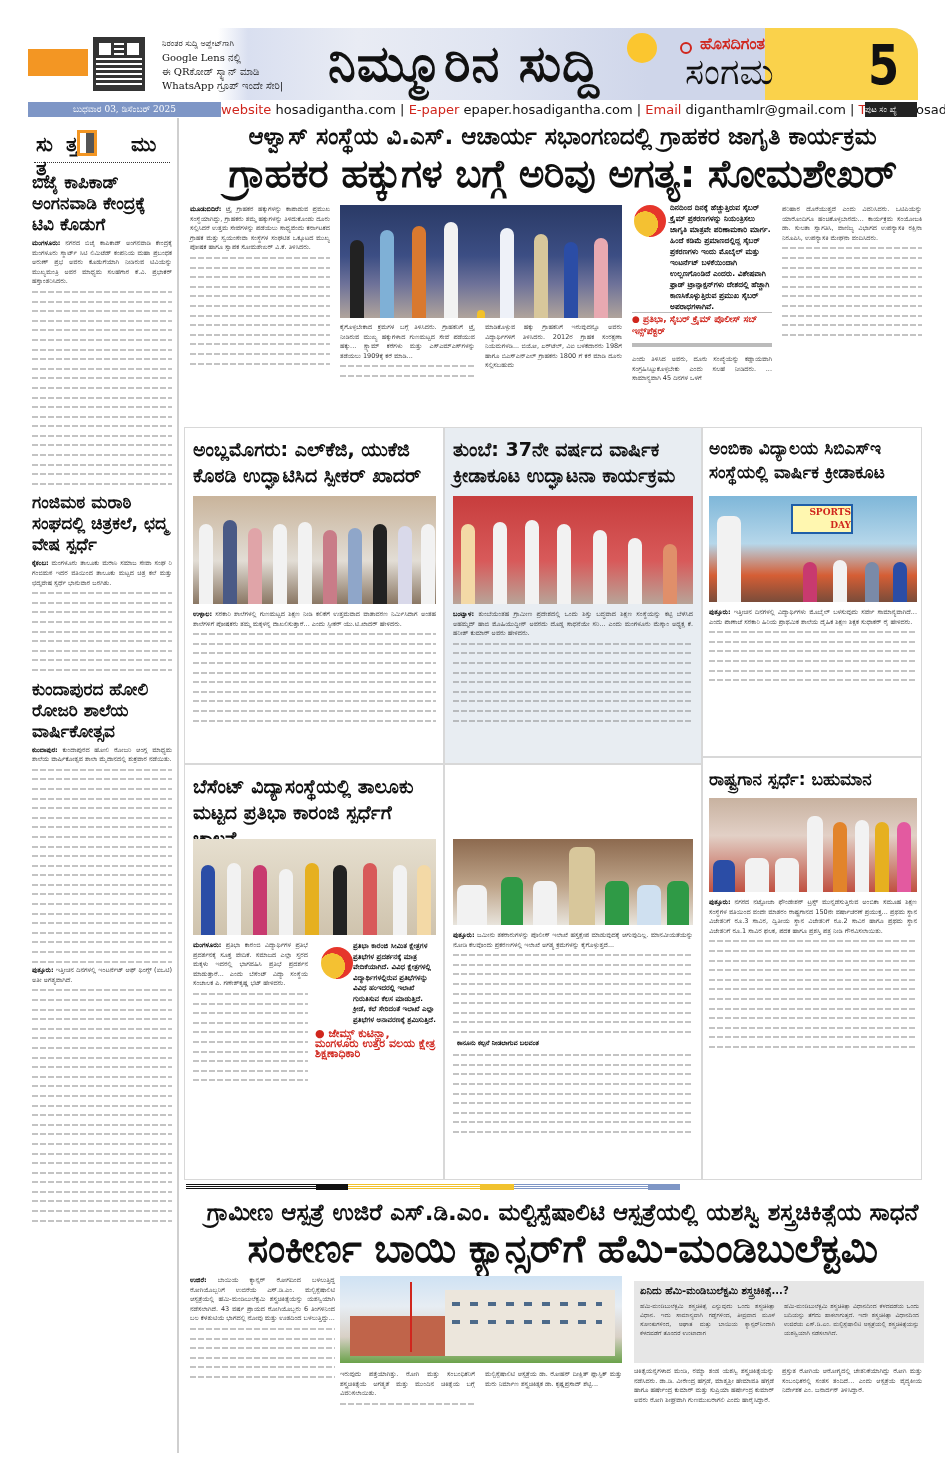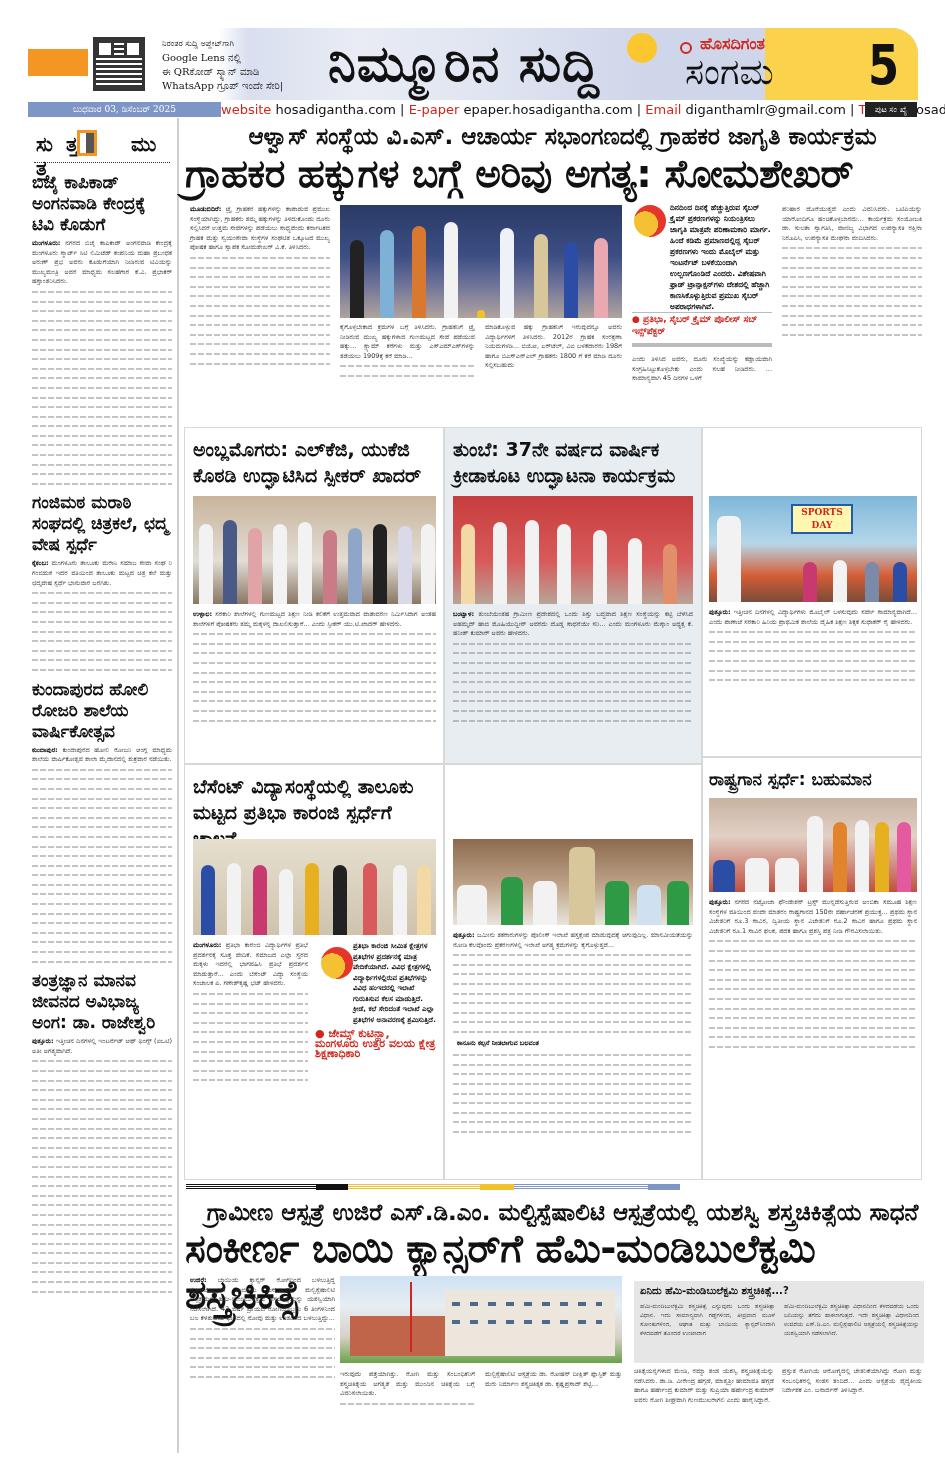--- a/index.html
+++ b/index.html
@@ -17,34 +17,34 @@
 .qr-text div:first-child{font-size:8px}
 .paper-title{left:328px;top:36px;font-family:"DejaVu Serif",serif;font-weight:bold;font-size:50px;letter-spacing:1px;line-height:56px}
 .sun{left:627px;top:33px;width:30px;height:30px;border-radius:50%;background:#fbc62f}
 .brand-small{left:700px;top:34px;color:#d0261d;font-weight:bold;font-size:16px}
 .brand-logo{left:680px;top:42px;width:12px;height:12px;border-radius:50%;border:2px solid #d0261d}
 .sangama{left:685px;top:50px;font-weight:normal;font-size:36px;line-height:44px}
 .page-no{left:868px;top:34px;font-family:"DejaVu Sans",sans-serif;font-weight:bold;font-size:56px;line-height:62px;transform:scaleX(.8);transform-origin:left}
 .dateband{left:28px;top:102px;width:193px;height:15px;background:#7e96c6;color:#fff;font-size:9px;text-align:center;line-height:15px;font-family:"DejaVu Serif",serif}
 .infoband{left:221px;top:102px;width:520px;height:15px;font-size:13px;line-height:15px;white-space:nowrap}
 .infoband .k{color:#d0261d}
-.section-tag{left:865px;top:102px;width:52px;height:15px;background:#222;color:#fff;font-size:8px;line-height:15px;text-align:center}
+.section-tag{left:865px;top:102px;width:52px;height:15px;background:#222;color:#fff;font-size:8px;line-height:15px;text-align:left}
 
 .leftcol{left:28px;top:118px;width:147px;height:1335px}
 .vrule{left:177px;top:118px;width:2px;height:1335px;background:#cfcfcf}
 .sutta{position:absolute;left:8px;top:14px;font-weight:bold;font-size:20px;letter-spacing:3px}
 .door{position:absolute;left:49px;top:12px;width:20px;height:26px;border:3px solid #f39623;background:linear-gradient(90deg,#fff 40%,#555 40%)}
 .dotrule{position:absolute;left:6px;top:44px;width:136px;border-top:1px dotted #333}
 .lh{font-weight:bold;font-size:17px;line-height:21px;margin:4px 0}
 .body{font-size:6.5px;line-height:9.6px;color:#333;text-align:justify}
 .body b{color:#000}
 .filler{display:block;height:9.6px;background:repeating-linear-gradient(90deg,#888 0 6px,transparent 6px 8px);background-size:100% 2px;background-repeat:no-repeat;background-position:0 4px;opacity:.5}
 
 .kicker{left:185px;top:122px;width:755px;text-align:center;font-weight:bold;font-size:23px;line-height:28px}
-.head1{left:185px;top:151px;width:755px;text-align:left;font-weight:bold;font-size:39px;line-height:46px;letter-spacing:-.5px}
+.head1{left:185px;top:151px;width:755px;text-align:center;font-weight:bold;font-size:39px;line-height:46px;letter-spacing:-.5px}
 .photo{background:linear-gradient(180deg,#2a3a66 0,#3c4e84 45%,#6e7299 70%,#b0a49c 100%);position:absolute;overflow:hidden}
 .photo .fig{position:absolute;bottom:0;width:14px;border-radius:7px 7px 0 0}
 .quote-mark{position:absolute;width:32px;height:32px;border-radius:50%;background:radial-gradient(circle at 35% 60%,#f4c132 0 45%,#e6362b 46%)}
 .quote-text{font-weight:bold;font-size:8.5px;line-height:13.5px;border-bottom:1px solid #bbb}
 .quote-by{color:#d0261d;font-weight:bold;font-size:9px;line-height:12px}
 .box{position:absolute;border:1px solid #d8d8d8}
 .bh{font-weight:bold;font-size:19px;line-height:26px}
 .sidebox{position:absolute;background:#e6e6e6}
 </style>
 </head>
@@ -96,21 +96,20 @@
         <span class="filler"></span><span class="filler"></span><span class="filler"></span><span class="filler"></span><span class="filler"></span><span class="filler"></span><span class="filler"></span><span class="filler"></span><span class="filler"></span>
       </div>
     </div>
     <div>
       <div class="lh">ಕುಂದಾಪುರದ ಹೋಲಿ ರೋಜರಿ ಶಾಲೆಯ ವಾರ್ಷಿಕೋತ್ಸವ</div>
       <div class="body"><b>ಕುಂದಾಪುರ:</b> <span>ಕುಂದಾಪುರದ ಹೋಲಿ ರೋಜರಿ ಆಂಗ್ಲ ಮಾಧ್ಯಮ ಶಾಲೆಯ ವಾರ್ಷಿಕೋತ್ಸವ ಶಾಲಾ ಮೈದಾನದಲ್ಲಿ ಶುಕ್ರವಾರ ನಡೆಯಿತು.</span>
         <span class="filler"></span><span class="filler"></span><span class="filler"></span><span class="filler"></span><span class="filler"></span><span class="filler"></span><span class="filler"></span><span class="filler"></span><span class="filler"></span><span class="filler"></span><span class="filler"></span><span class="filler"></span><span class="filler"></span><span class="filler"></span><span class="filler"></span><span class="filler"></span><span class="filler"></span><span class="filler"></span><span class="filler"></span><span class="filler"></span><span class="filler"></span>
       </div>
     </div>
     <div>
-      <div class="lh">ತಂತ್ರಜ್ಞಾನ ಮಾನವ ಜೀವನದ ಅವಿಭಾಜ್ಯ ಅಂಗ: ಡಾ. ರಾಜೇಶ್ವರಿ</div>
       <div class="body"><b>ಪುತ್ತೂರು:</b> <span>ಇತ್ತೀಚಿನ ದಿನಗಳಲ್ಲಿ ಇಂಟರ್ನೆಟ್ ಆಫ್ ಥಿಂಗ್ಸ್ (ಐಒಟಿ) ಅತೀ ಅಗತ್ಯವಾಗಿದೆ.</span>
         <span class="filler"></span><span class="filler"></span><span class="filler"></span><span class="filler"></span><span class="filler"></span><span class="filler"></span><span class="filler"></span><span class="filler"></span><span class="filler"></span><span class="filler"></span><span class="filler"></span><span class="filler"></span><span class="filler"></span><span class="filler"></span><span class="filler"></span><span class="filler"></span><span class="filler"></span><span class="filler"></span><span class="filler"></span><span class="filler"></span><span class="filler"></span><span class="filler"></span><span class="filler"></span><span class="filler"></span><span class="filler"></span>
       </div>
     </div>
   </div>
 </div>
 <div class="abs vrule"></div>
 
 <div class="abs kicker">ಆಳ್ವಾಸ್ ಸಂಸ್ಥೆಯ ವಿ.ಎಸ್. ಆಚಾರ್ಯ ಸಭಾಂಗಣದಲ್ಲಿ ಗ್ರಾಹಕರ ಜಾಗೃತಿ ಕಾರ್ಯಕ್ರಮ</div>
 <div class="abs head1">ಗ್ರಾಹಕರ ಹಕ್ಕುಗಳ ಬಗ್ಗೆ ಅರಿವು ಅಗತ್ಯ: ಸೋಮಶೇಖರ್</div>
@@ -161,22 +160,23 @@
       <div class="fig" style="left:40px;height:82px;background:#f2f2f2"></div>
       <div class="fig" style="left:72px;height:84px;background:#f2f2f2"></div>
       <div class="fig" style="left:104px;height:80px;background:#f2f2f2"></div>
       <div class="fig" style="left:140px;height:74px;background:#f2f2f2"></div>
       <div class="fig" style="left:175px;height:66px;background:#f2f2f2"></div>
       <div class="fig" style="left:210px;height:60px;background:#e08f6a"></div>
   </div>
   <div class="body" style="position:absolute;left:8px;top:182px;width:240px"><b>ಬಂಟ್ವಾಳ:</b> <span>ತುಂಬೆಯಂತಹ ಗ್ರಾಮೀಣ ಪ್ರದೇಶದಲ್ಲಿ ಒಂದು ಶಿಸ್ತು ಬದ್ಧವಾದ ಶಿಕ್ಷಣ ಸಂಸ್ಥೆಯನ್ನು ಕಟ್ಟಿ ಬೆಳೆಸಿದ ಅಹಮ್ಮದ್ ಹಾಜಿ ಮೊಹಿಯುದ್ದೀನ್ ಅವರದು ದೊಡ್ಡ ಸಾಧನೆಯೇ ಸರಿ... ಎಂದು ಮಂಗಳೂರು ಮೆಸ್ಕಾಂ ಅಧ್ಯಕ್ಷ ಕೆ. ಹರೀಶ್ ಕುಮಾರ್ ಅವರು ಹೇಳಿದರು.</span><span class="filler"></span><span class="filler"></span><span class="filler"></span><span class="filler"></span><span class="filler"></span><span class="filler"></span><span class="filler"></span><span class="filler"></span><span class="filler"></span></div>
 </div>
 <div class="box" style="left:702px;top:427px;width:220px;height:330px">
+  <div class="bh" style="padding:8px 6px 0;font-size:17px;line-height:24px">ಅಂಬಿಕಾ ವಿದ್ಯಾಲಯ ಸಿಬಿಎಸ್‌ಇ ಸಂಸ್ಥೆಯಲ್ಲಿ ವಾರ್ಷಿಕ ಕ್ರೀಡಾಕೂಟ</div>
   <div class="photo" style="left:6px;top:68px;width:208px;height:106px;background:linear-gradient(180deg,#7fb7d9,#b6d7ea 45%,#d55e35 75%,#7a4c3a)">
-    <div style="position:absolute;left:82px;top:8px;width:62px;height:30px;border:2px solid #1f5ea8;background:#fff7b0;color:#d0261d;font:bold 9px 'DejaVu Serif',serif;text-align:center;line-height:13px">SPORTS DAY</div>
+    <div style="position:absolute;left:82px;top:8px;width:62px;height:30px;border:2px solid #1f5ea8;background:#fff7b0;color:#d0261d;font:bold 9px 'DejaVu Serif',serif;text-align:right;line-height:13px">SPORTS DAY</div>
     <div class="fig" style="left:8px;height:86px;width:24px;background:#f2f2f2"></div>
       <div class="fig" style="left:94px;height:40px;background:#c83a6f"></div>
       <div class="fig" style="left:124px;height:42px;background:#f2f2f2"></div>
       <div class="fig" style="left:156px;height:40px;background:#7a8aa8"></div>
       <div class="fig" style="left:184px;height:40px;background:#2b4da6"></div>
   </div>
   <div class="body" style="position:absolute;left:6px;top:180px;width:208px"><b>ಪುತ್ತೂರು:</b> <span>ಇತ್ತೀಚಿನ ದಿನಗಳಲ್ಲಿ ವಿದ್ಯಾರ್ಥಿಗಳು ಮೊಬೈಲ್ ಬಳಸುವುದು ಸರ್ವೇ ಸಾಮಾನ್ಯವಾಗಿದೆ... ಎಂದು ಪಾಣಾಜೆ ಸರಕಾರಿ ಹಿರಿಯ ಪ್ರಾಥಮಿಕ ಶಾಲೆಯ ದೈಹಿಕ ಶಿಕ್ಷಣ ಶಿಕ್ಷಕ ಸುಧಾಕರ್ ರೈ ಹೇಳಿದರು.</span><span class="filler"></span><span class="filler"></span><span class="filler"></span><span class="filler"></span><span class="filler"></span><span class="filler"></span></div>
 </div>
 
 <div class="box" style="left:184px;top:764px;width:260px;height:416px">

